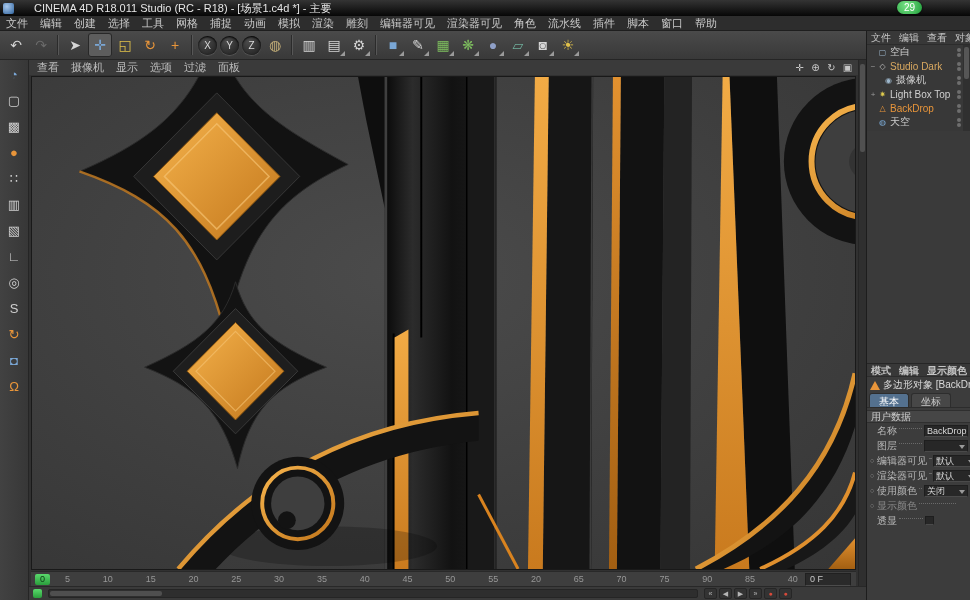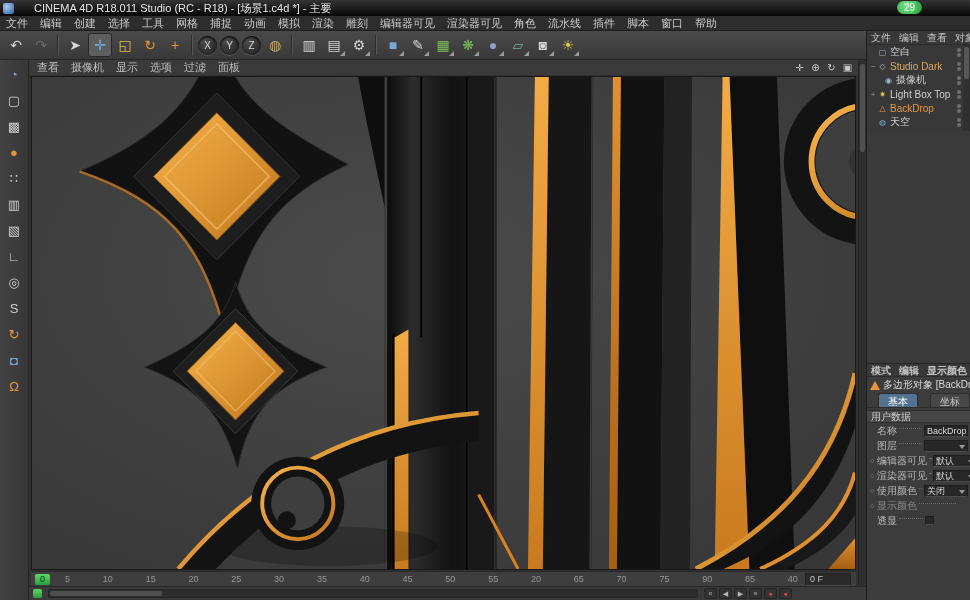--- a/index.html
+++ b/index.html
@@ -114,22 +114,22 @@
 
   .am{position:absolute;top:332px;left:0;right:0;bottom:0;background:#3c3c3c;
     border-top:1px solid #262626;}
   .am-menu{height:13px;background:#383838;border-bottom:1px solid #2c2c2c;display:flex;
     font-size:10px;color:#c4c4c4;white-space:nowrap;overflow:hidden;}
   .am-menu span{padding:0 4px;line-height:13px;font-weight:bold;}
   .am-title{height:16px;display:flex;align-items:center;gap:3px;padding-left:3px;
     font-size:10px;color:#dadada;white-space:nowrap;overflow:hidden;}
   .am-obj-ico{width:0;height:0;border-left:5px solid transparent;border-right:5px solid transparent;
     border-bottom:9px solid #e8953a;flex:0 0 auto;}
-  .am-tabs{height:15px;display:flex;gap:12px;padding-left:2px;border-bottom:1px solid #2c2c2c;
-    white-space:nowrap;overflow:hidden;justify-content:flex-end;}
+  .am-tabs{height:15px;display:flex;gap:2px;padding-left:2px;border-bottom:1px solid #2c2c2c;
+    white-space:nowrap;overflow:hidden;}
   .am-tab{height:15px;line-height:15px;padding:0 9px;font-size:10px;color:#c8c8c8;
     background:#474747;border:1px solid #2d2d2d;border-bottom:none;border-radius:3px 3px 0 0;}
   .am-tab.active{background:#54718f;color:#fff;}
   .am-section{height:13px;margin-top:2px;background:#464646;border-top:1px solid #2f2f2f;
     border-bottom:1px solid #2f2f2f;font-size:10px;color:#cfcfcf;line-height:12px;padding-left:4px;}
   .am-row{display:flex;align-items:center;height:15px;padding:0 2px 0 3px;font-size:10px;color:#b8b8b8;}
   .am-row.dimmed{color:#8a8a8a;}
   .am-dot{width:7px;font-size:7px;color:#8f8f8f;flex:0 0 auto;}
   .am-label{white-space:nowrap;flex:0 0 auto;}
   .am-leader{flex:1;min-width:2px;border-bottom:1px dotted #6a6a6a;margin:0 2px 4px 2px;}

